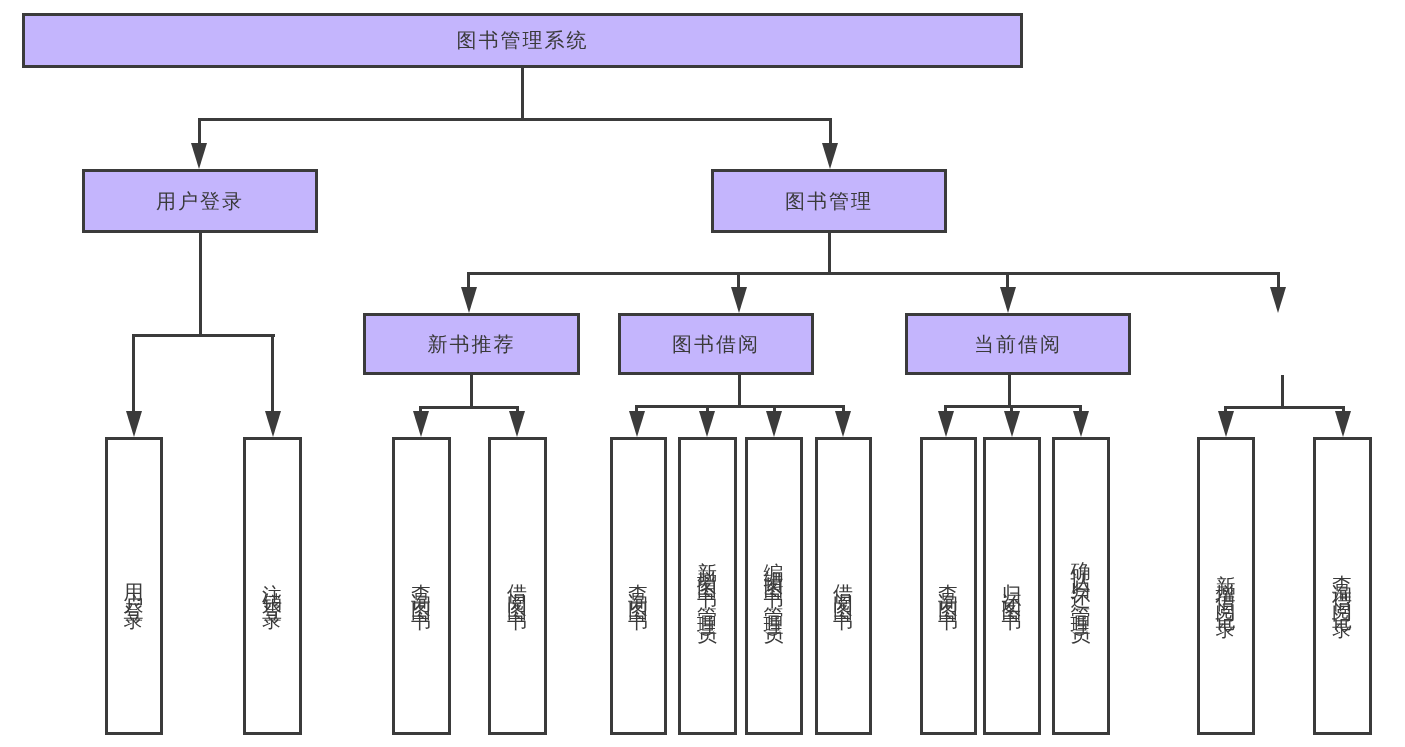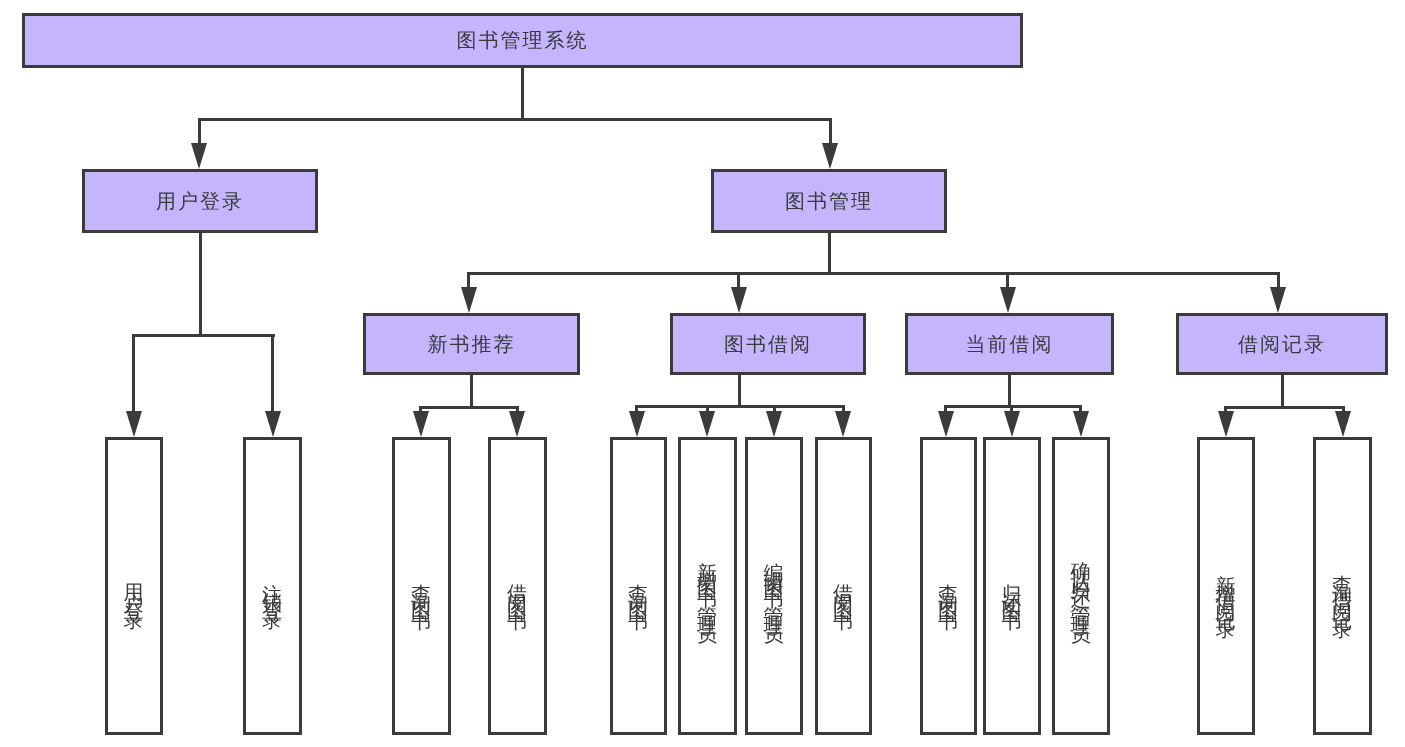--- a/index.html
+++ b/index.html
@@ -74,28 +74,25 @@
   <div class="hbox" style="left:82px;top:169px;width:236px;height:64px;">
     <span>用户登录</span>
   </div>
   <div class="hbox" style="left:711px;top:169px;width:236px;height:64px;">
     <span>图书管理</span>
   </div>
 
   <div class="hbox" style="left:363px;top:313px;width:217px;height:62px;">
     <span>新书推荐</span>
   </div>
-  <div class="hbox" style="left:670px;top:313px;width:196px;height:62px;">
+  <div class="hbox" style="left:618px;top:313px;width:196px;height:62px;">
     <span>图书借阅</span>
   </div>
-  <div class="hbox" style="left:905px;top:313px;width:209px;height:62px;">
+  <div class="hbox" style="left:905px;top:313px;width:226px;height:62px;">
     <span>当前借阅</span>
-  </div>
-  <div class="hbox" style="left:1176px;top:313px;width:212px;height:62px;">
-    <span>借阅记录</span>
   </div>
 
   <div class="vbox" style="left:105px;width:58px;">
     <span class="vtext">用户登录</span>
     </div>
   <div class="vbox" style="left:243px;width:59px;">
     <span class="vtext">注销登录</span>
     </div>
   <div class="vbox" style="left:392px;width:59px;">
     <span class="vtext">查询图书</span>

